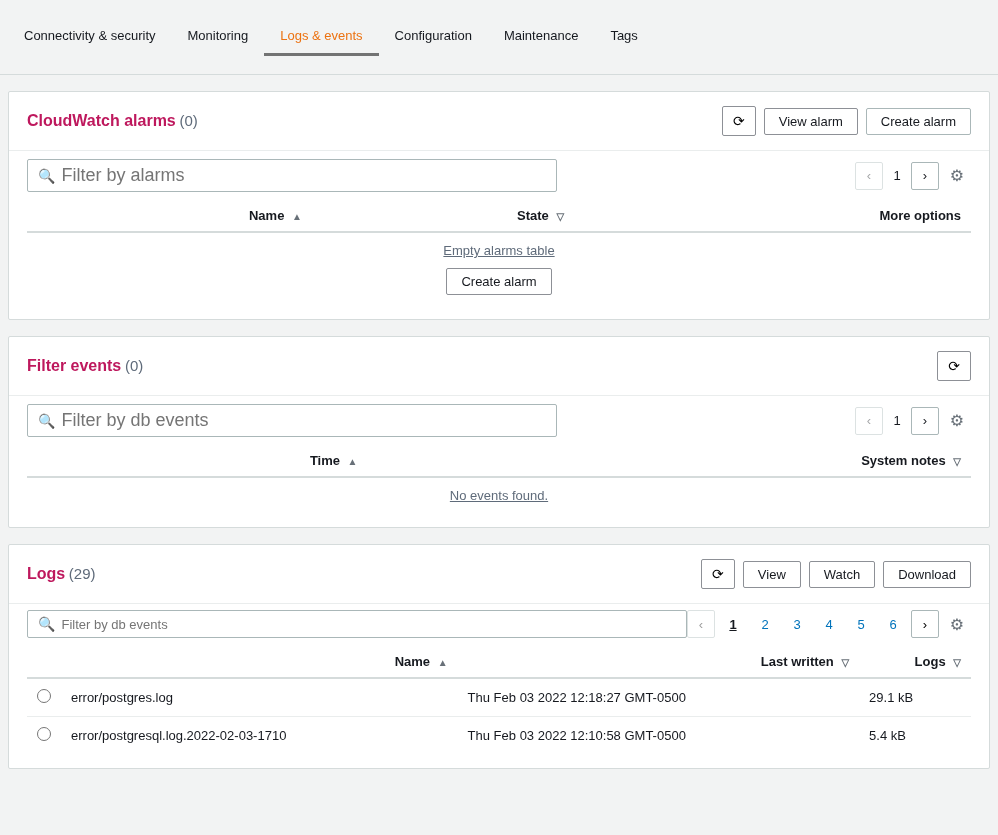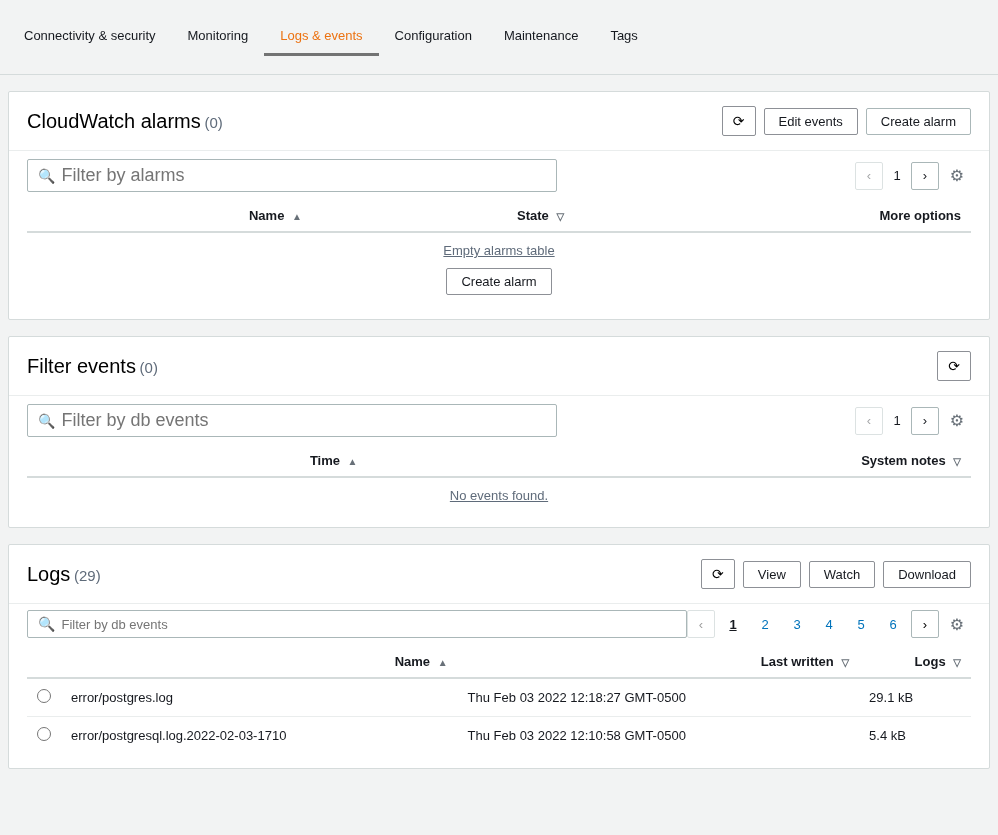--- a/index.html
+++ b/index.html
@@ -40,23 +40,23 @@
       border-radius: 2px;
     }
     .panel-header {
       display: flex;
       align-items: center;
       justify-content: space-between;
       padding: 14px 18px;
       border-bottom: 1px solid #eaeded;
     }
     .panel-title {
-      font-size: 20px;
-      font-weight: 400;
-      color: #000000;
+      font-size: 16px;
+      font-weight: 700;
+      color: #be185d;
     }
     .panel-count {
       font-weight: 400;
       color: #5f6b7a;
       font-size: 15px;
     }
     .panel-actions {
       display: flex;
       align-items: center;
       gap: 8px;
@@ -297,21 +297,21 @@
 <div class="panel">
   <div class="panel-header">
     <div>
       <span class="panel-title">CloudWatch alarms</span>
       <span class="panel-count">(0)</span>
     </div>
     <div class="panel-actions">
       <button class="btn-icon">
         <span>⟳</span>
       </button>
-      <button class="btn">Edit events</button>
+      <button class="btn">View alarm</button>
       <button class="btn btn-primary">Create alarm</button>
     </div>
   </div>
 
   <div class="search-pagination-row">
     <div class="search-bar">
       <span class="search-icon-svg">🔍</span>
       <input type="text" placeholder="Filter by alarms" style="">
     </div>
     <div style="display:flex;align-items:center;gap:4px;">

